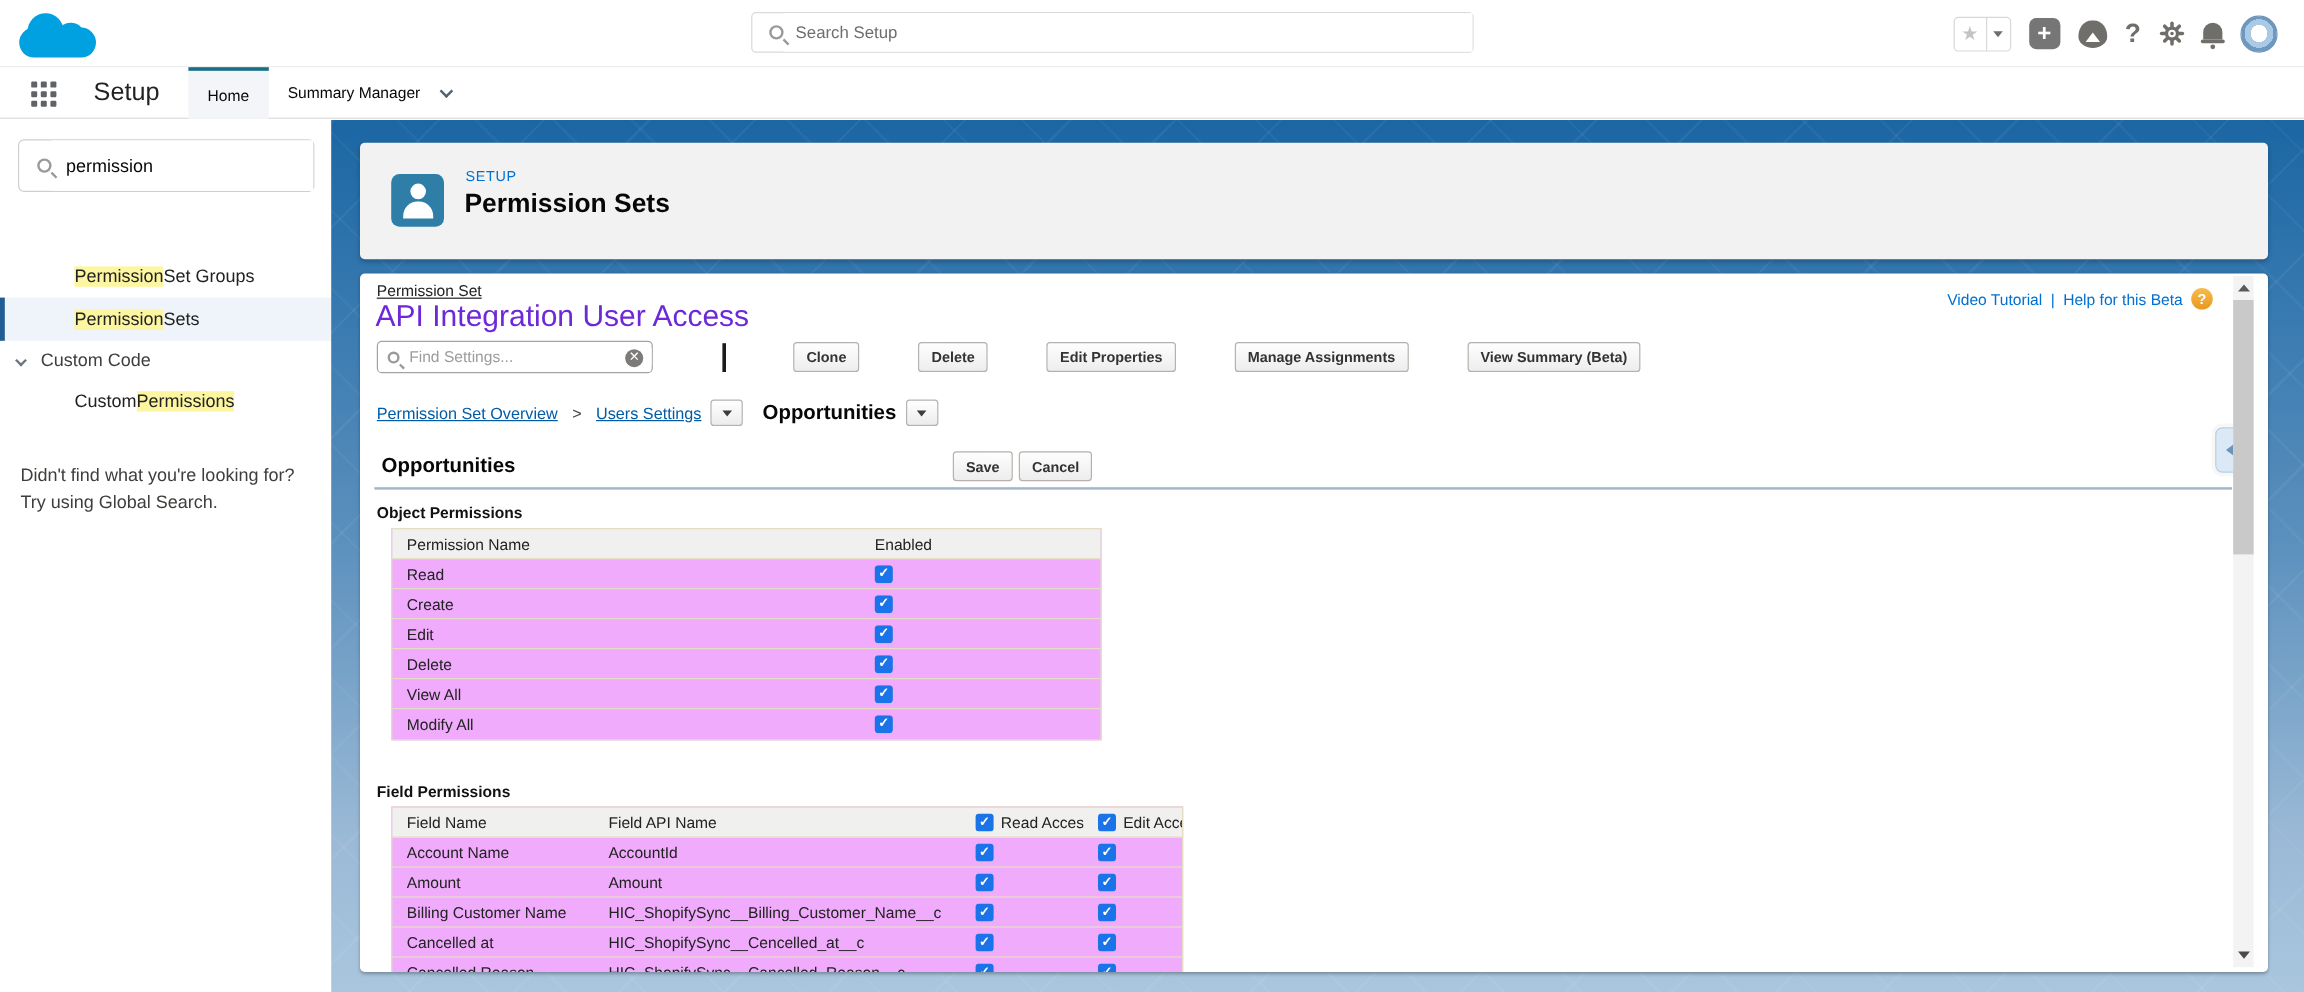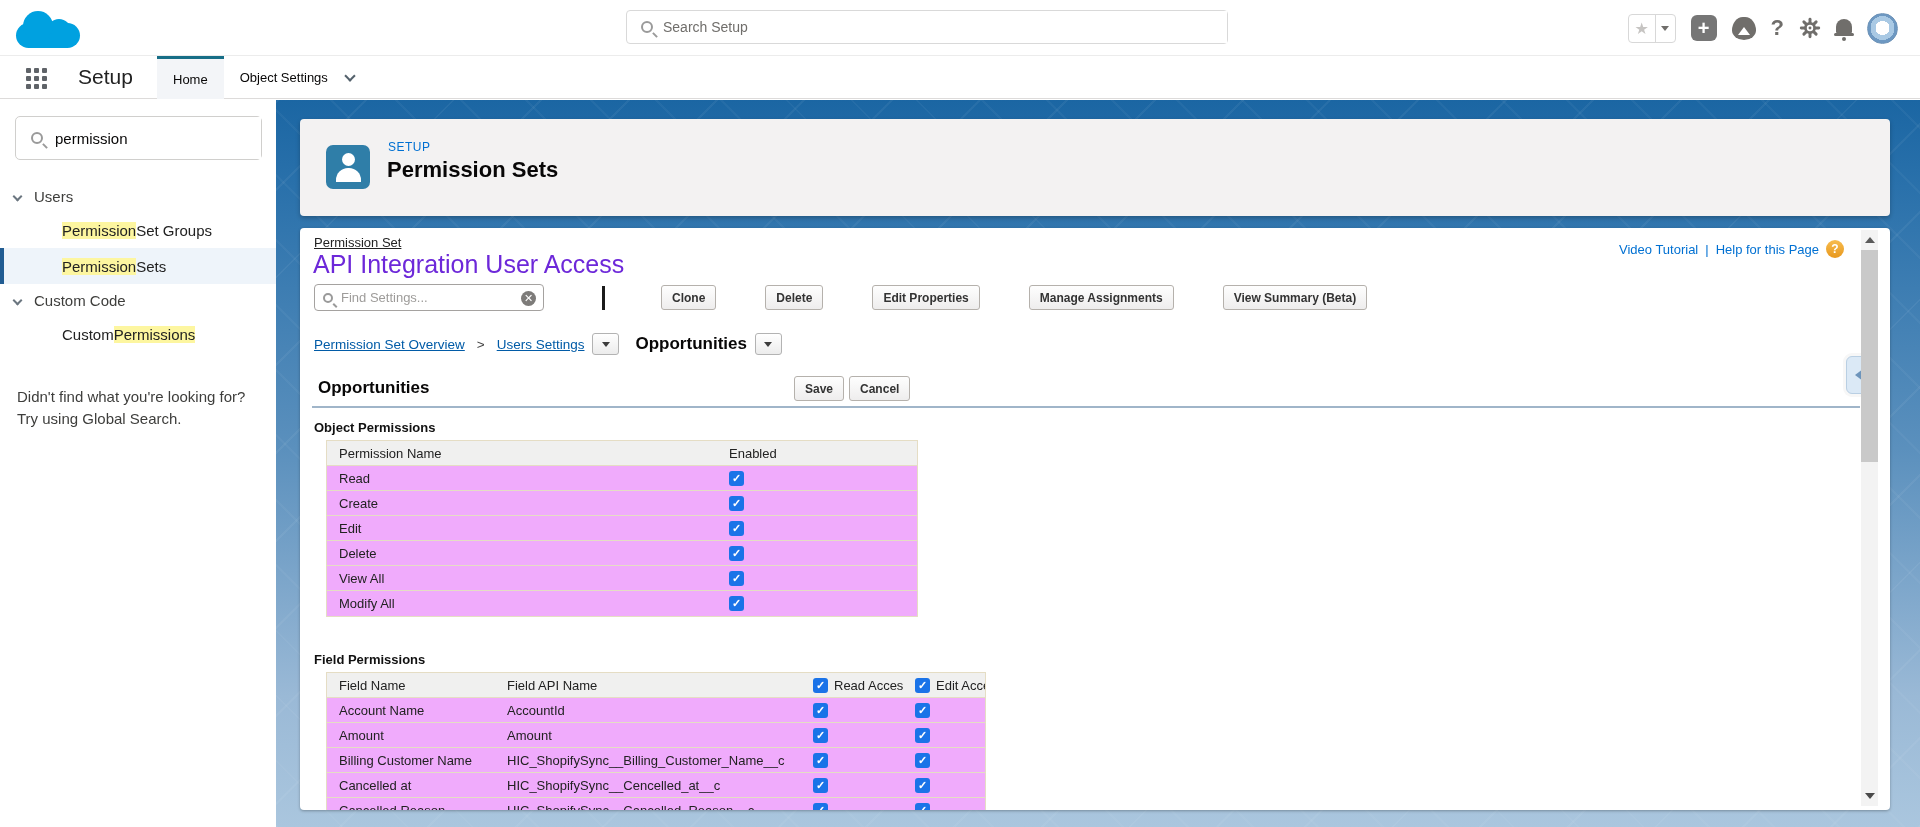--- a/index.html
+++ b/index.html
@@ -178,38 +178,34 @@
         <i></i>
         <i></i>
         <i></i>
       </div>
     <div class="nav-app">Setup</div>
     <div class="tabs">
       <div class="tab active">
           <span>Home</span>
         </div>
       <div class="tab">
-          <span>Object Settings</span>
+          <span>Summary Manager</span>
           <span class="chev"></span>
         </div>
     </div>
   </div>
 
   <div class="body">
 
     <div class="sidebar">
       <div class="side-search">
         <span class="mag"></span>
         <input type="text" value="permission" style="">
       </div>
 
-      <div class="side-group" style="top:80px;">
-        <span class="chev"></span>
-        <span>Users</span>
-      </div>
       <div class="side-item" style="top:112px;">
         <span></span>
           <span class="hl">Permission</span>
           <span> Set Groups</span>
       </div>
       <div class="side-item sel" style="top:148px;">
         <span></span>
           <span class="hl">Permission</span>
           <span> Sets</span>
       </div>
@@ -235,21 +231,21 @@
         <div class="ps-icon"></div>
         <div class="eyebrow">SETUP</div>
         <div class="page-title">Permission Sets</div>
       </div>
 
       <div class="card2">
 
         <div class="help-row">
           <a>Video Tutorial</a>
           <span class="help-sep">|</span>
-          <a>Help for this Page</a>
+          <a>Help for this Beta</a>
           <span class="help-orb">?</span>
         </div>
 
         <div class="entity-label">Permission Set</div>
         <div class="entity-title">API Integration User Access</div>
 
         <div class="toolbar">
           <div class="find-box">
             <span class="mag"></span>
             <input type="text" placeholder="Find Settings..." style="">

